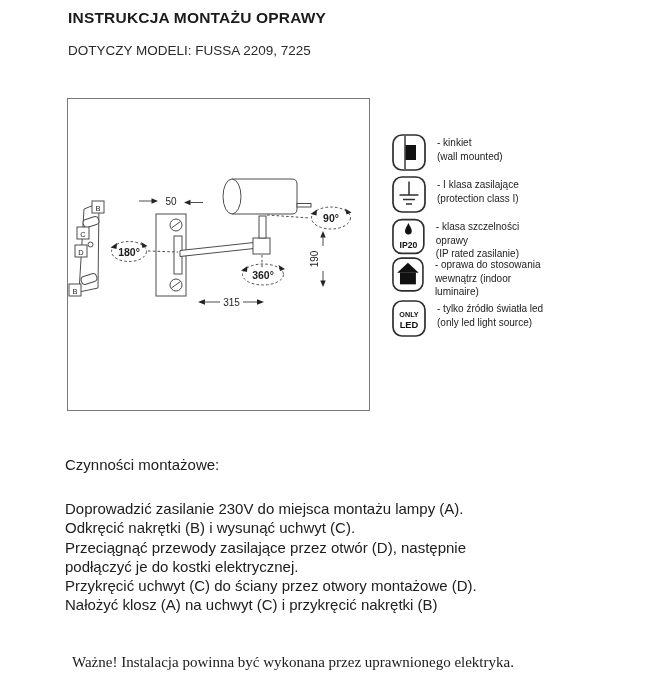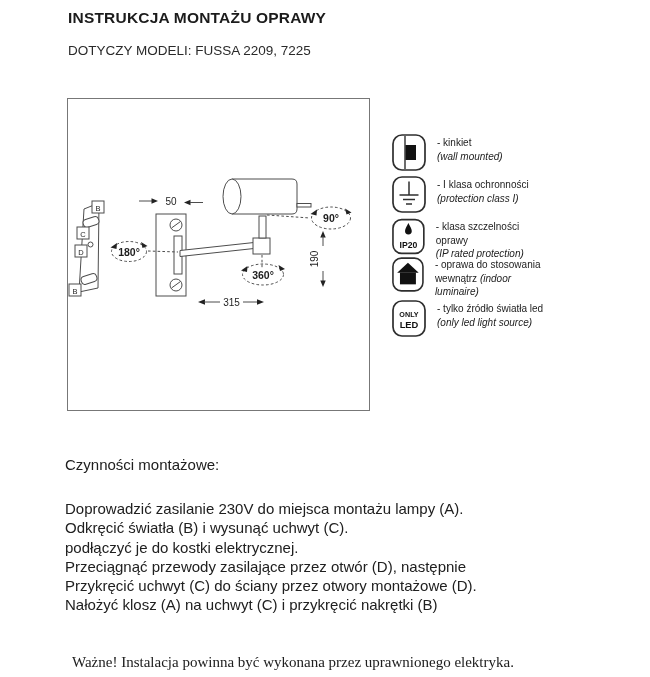--- a/index.html
+++ b/index.html
@@ -16,21 +16,21 @@
   .fw{stroke:#4d4d4d;stroke-width:1;fill:#ffffff;}
   .dash{stroke:#4d4d4d;stroke-width:1;fill:none;stroke-dasharray:2.6 2.2;}
   .ah{fill:#222;stroke:none;}
   .lbl{fill:#1e1e1e;stroke:none;font-family:"Liberation Sans",sans-serif;}
   .dim{font-size:10px;}
   .ang{font-size:10.5px;font-weight:bold;}
   .tiny{font-size:7.5px;}
   
   .lrow{position:absolute;left:392px;display:flex;gap:11px;align-items:flex-start;}
   .ltxt{padding-top:2px;font-size:10px;line-height:13.5px;color:#222;}
-  .ltxt .en{font-style:italic;}
+  .ltxt .en{}
   
   #steps-head{position:absolute;left:65px;top:456px;font-size:15px;}
   #steps{position:absolute;left:65px;top:499px;font-size:15px;line-height:19.3px;}
   #warn{position:absolute;left:72px;top:654px;font-size:15px;font-family:Liberation Serif, serif;}
 </style>
 </head>
 <body>
 
 <div id="page">
 
@@ -138,34 +138,34 @@
 
   <div class="lrow" style="top:176px">
     <svg width="34" height="37" viewBox="0 0 34 37">
       <rect x="1" y="1" width="32" height="35" rx="9" fill="none" stroke="#2e2e2e" stroke-width="1.7"></rect>
       <line x1="17" y1="5.5" x2="17" y2="19" stroke="#2e2e2e" stroke-width="1.5"></line>
       <line x1="7.5" y1="19" x2="26.5" y2="19" stroke="#2e2e2e" stroke-width="1.5"></line>
       <line x1="11" y1="23.5" x2="23" y2="23.5" stroke="#2e2e2e" stroke-width="1.5"></line>
       <line x1="14" y1="28" x2="20" y2="28" stroke="#2e2e2e" stroke-width="1.5"></line>
     </svg>
     <div class="ltxt">
-      <div><span>- I klasa ochronności</span></div>
+      <div><span>- I klasa zasilające</span></div>
       <div><span></span><span class="en">(protection class I)</span></div>
     </div>
   </div>
 
   <div class="lrow" style="top:218px">
     <svg width="34" height="37" viewBox="0 0 34 37">
       <rect x="1" y="1" width="32" height="35" rx="9" fill="none" stroke="#2e2e2e" stroke-width="1.7"></rect>
       <path d="M17,4.5 C15.5,7.5 13.5,10.5 13.5,12.8 A3.5,3.5 0 0 0 20.5,12.8 C20.5,10.5 18.5,7.5 17,4.5 Z" fill="#111"></path>
       <text x="17" y="30" text-anchor="middle" font-size="9" font-weight="bold" fill="#111" font-family="Liberation Sans, sans-serif">IP20</text>
     </svg>
     <div class="ltxt">
       <div><span>- klasa szczelności oprawy</span></div>
-      <div><span></span><span class="en">(IP rated protection)</span></div>
+      <div><span></span><span class="en">(IP rated zasilanie)</span></div>
     </div>
   </div>
 
   <div class="lrow" style="top:256px">
     <svg width="34" height="37" viewBox="0 0 34 37">
       <rect x="1" y="1" width="32" height="35" rx="9" fill="none" stroke="#2e2e2e" stroke-width="1.7"></rect>
       <polygon points="17,6 5.5,16.5 28.5,16.5" fill="#111"></polygon>
       <rect x="8.5" y="16.5" width="17" height="12.5" fill="#111"></rect>
     </svg>
     <div class="ltxt">
@@ -182,21 +182,21 @@
     </svg>
     <div class="ltxt">
       <div><span>- tylko źródło światła led</span></div>
       <div><span></span><span class="en">(only led light source)</span></div>
     </div>
   </div>
 
   <div id="steps-head">Czynności montażowe:</div>
   <div id="steps">
     <div>Doprowadzić zasilanie 230V do miejsca montażu lampy (A).</div>
-    <div>Odkręcić światła (B) i wysunąć uchwyt (C).</div>
+    <div>Odkręcić nakrętki (B) i wysunąć uchwyt (C).</div>
+    <div>Przeciągnąć przewody zasilające przez otwór (D), następnie</div>
     <div>podłączyć je do kostki elektrycznej.</div>
-    <div>Przeciągnąć przewody zasilające przez otwór (D), następnie</div>
     <div>Przykręcić uchwyt (C) do ściany przez otwory montażowe (D).</div>
     <div>Nałożyć klosz (A) na uchwyt (C) i przykręcić nakrętki (B)</div>
   </div>
   <div id="warn">Ważne! Instalacja powinna być wykonana przez uprawnionego elektryka.</div>
 
 </div>
 
 </body></html>

